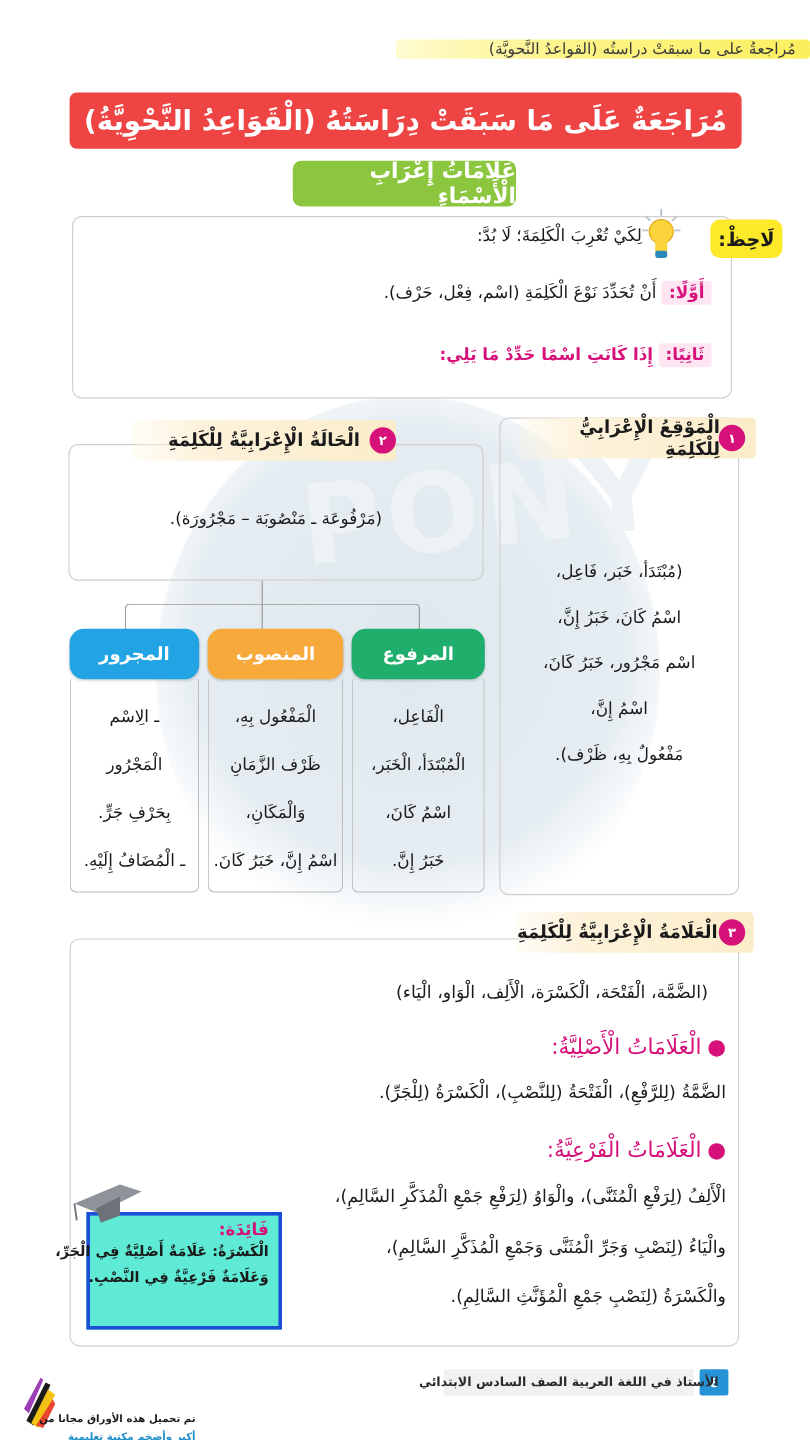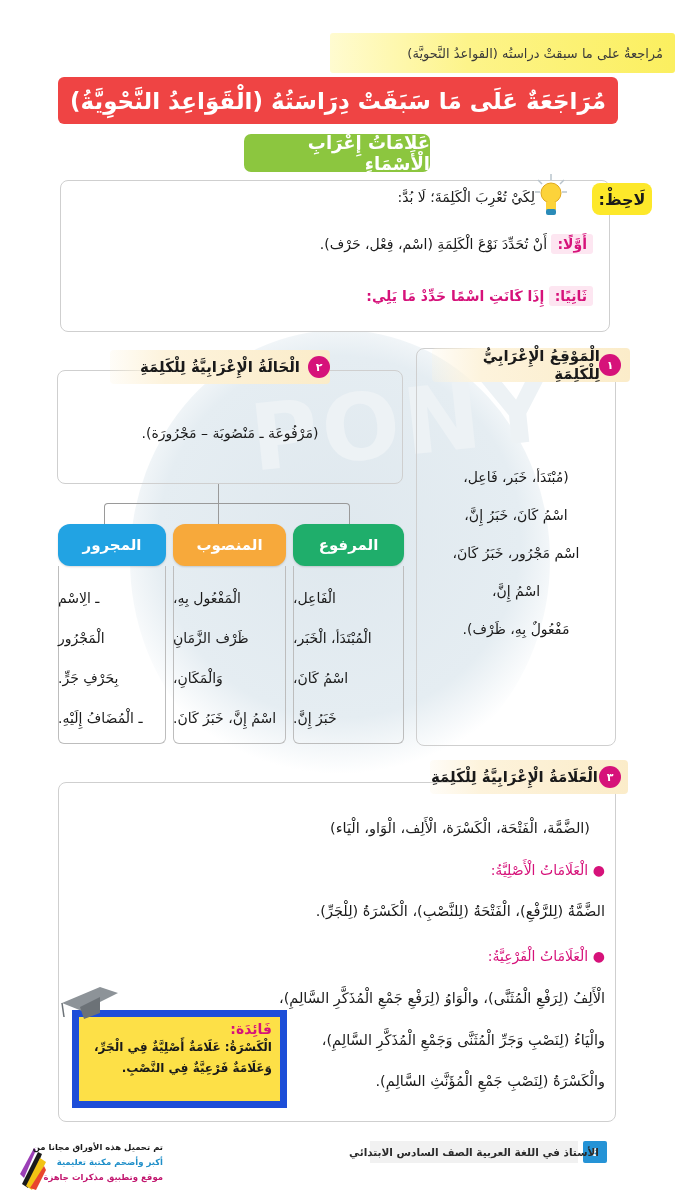--- a/index.html
+++ b/index.html
@@ -7,21 +7,21 @@
   body { position: relative; font-family: "DejaVu Sans", sans-serif; color: #1a1a1a; direction: rtl; }
 
   .abs { position: absolute; }
 
   
   .watermark { position: absolute; left: 130px; top: 330px; width: 420px; height: 460px; border-radius: 50%;
     background: radial-gradient(circle at 50% 45%, #dfe8ee 0%, #e5edf2 55%, rgba(229,237,242,0) 72%); z-index: 0; }
   .watermark-text { position: absolute; left: 250px; top: 370px; font-family: "DejaVu Sans", sans-serif; font-weight: bold;
     font-size: 92px; color: #edf2f5; letter-spacing: 4px; transform: rotate(-6deg); z-index: 0; direction: ltr; }
 
-  .top-banner { left: 330px; top: 33px; width: 345px; height: 40px; background: linear-gradient(90deg, #fffbd0 0%, #fdf48a 40%, #fbef5f 100%);
+  .top-banner { left: 330px; top: 33px; width: 345px; height: 16px; background: linear-gradient(90deg, #fffbd0 0%, #fdf48a 40%, #fbef5f 100%);
     border-radius: 3px; display: flex; align-items: center; justify-content: flex-start; padding-right: 12px; font-size: 13px; color: #3a3a3a; z-index: 2; padding-left: 12px; }
 
   .main-title { left: 58px; top: 77px; width: 560px; height: 47px; background: #ef4444; border-radius: 6px;
     display: flex; align-items: center; justify-content: center; color: #ffffff; font-size: 23px; font-weight: bold; z-index: 2; text-align: center; }
 
   .sub-title { left: 244px; top: 134px; width: 186px; height: 38px; background: #8cc63f; border-radius: 7px;
     display: flex; align-items: center; justify-content: center; color: #ffffff; font-size: 18px; font-weight: bold; z-index: 2; }
 
   .note-box { left: 60px; top: 180px; width: 550px; height: 152px; border: 1.5px solid #cfcfcf; border-radius: 8px; background: #ffffff; z-index: 1; }
   .note-tag { left: 592px; top: 183px; width: 60px; height: 32px; background: #fde82a; border-radius: 8px;
@@ -35,29 +35,29 @@
     border-radius: 4px; display: flex; align-items: center; padding-right: 30px; font-weight: bold; font-size: 15px; z-index: 3; }
   .num-badge { width: 22px; height: 22px; border-radius: 50%; background: #d6127a; color: #fff; font-size: 11px; font-weight: bold;
     display: flex; align-items: center; justify-content: center; z-index: 4; }
 
   .panel { border: 1.5px solid #cfcfcf; border-radius: 8px; z-index: 1; }
   .panel-text { font-size: 14px; text-align: center; line-height: 38px; z-index: 3; white-space: nowrap; }
 
   .cat-head { height: 42px; border-radius: 12px; color: #fff; font-weight: bold; font-size: 15px; display: flex; align-items: center; justify-content: center;
     z-index: 3; box-shadow: 0 1px 2px rgba(0,0,0,0.15); }
   .cat-col { border: 1.5px solid #bdbdbd; border-top: none; border-radius: 0 0 6px 6px; z-index: 2; }
-  .cat-lines { font-size: 14px; line-height: 40px; text-align: left; z-index: 3; white-space: nowrap; }
+  .cat-lines { font-size: 14px; line-height: 40px; text-align: center; z-index: 3; white-space: nowrap; }
 
   .connector { border: 1.5px solid #9a9a9a; z-index: 2; }
 
   .marks-box { left: 58px; top: 782px; width: 558px; height: 340px; border: 1.5px solid #cfcfcf; border-radius: 8px; z-index: 1; }
   .mark-line { font-size: 14.5px; white-space: nowrap; z-index: 3; }
-  .bullet-head { color: #d6127a; font-size: 14px; }
+  .bullet-head { color: #d6127a; font-size: 18px; }
 
-  .tip-box { left: 72px; top: 1010px; width: 215px; height: 98px; border: 7px solid #1d4ed8; background: #fde047; z-index: 3; padding: 4px 8px; }
+  .tip-box { left: 72px; top: 1010px; width: 163px; height: 98px; border: 3px solid #1d4ed8; background: #5eead4; z-index: 3; padding: 4px 8px; }
   .tip-title { color: #d6127a; font-weight: bold; font-size: 14px; }
   .tip-line { font-size: 12px; font-weight: bold; line-height: 21px; white-space: nowrap; }
   .cap { left: 60px; top: 983px; width: 60px; height: 40px; z-index: 4; }
 
   .footer-num { left: 583px; top: 1141px; width: 24px; height: 22px; background: #2593d6; color: #fff; font-size: 12px; font-weight: bold;
     display: flex; align-items: center; justify-content: center; border-radius: 2px; z-index: 3; }
   .footer-text { left: 370px; top: 1141px; width: 208px; height: 22px; background: #f1f1f1; font-size: 10.5px; font-weight: bold; color: #2a2a2a;
     display: flex; align-items: center; justify-content: center; z-index: 3; white-space: nowrap; }
 
   .promo { left: 18px; top: 1140px; width: 145px; height: 56px; z-index: 3; }
@@ -178,17 +178,17 @@
 <div class="abs footer-text">الأستاذ في اللغة العربية الصف السادس الابتدائي</div>
 
 <div class="abs promo">
   <svg class="abs" style="left:0; top:4px; width:30px; height:48px;" viewBox="0 0 30 48">
     <polygon points="4,40 20,8 24,10 10,44" fill="#1a1a1a"></polygon>
     <polygon points="8,42 22,14 28,18 14,46" fill="#f2c314"></polygon>
     <polygon points="2,30 16,4 18,6 6,34" fill="#9b3fb6"></polygon>
     <polygon points="12,44 26,22 28,26 18,46" fill="#e9462d"></polygon>
   </svg>
   <div class="abs" style="right:0; top:0; width:112px;">
-    <div class="promo-line" style="color:#1a1a1a;">تم تحميل هذه الأوراق مجانا من</div>
+    <div class="promo-line" style="color:#1a1a1a;margin-top:36px;">تم تحميل هذه الأوراق مجانا من</div>
     <div class="promo-line" style="color:#1f8fc9;">أكبر وأضخم مكتبة تعليمية</div>
     <div class="promo-line" style="color:#c2176f;">موقع وتطبيق مذكرات جاهزة</div>
   </div>
 </div>
 
 </body></html>

